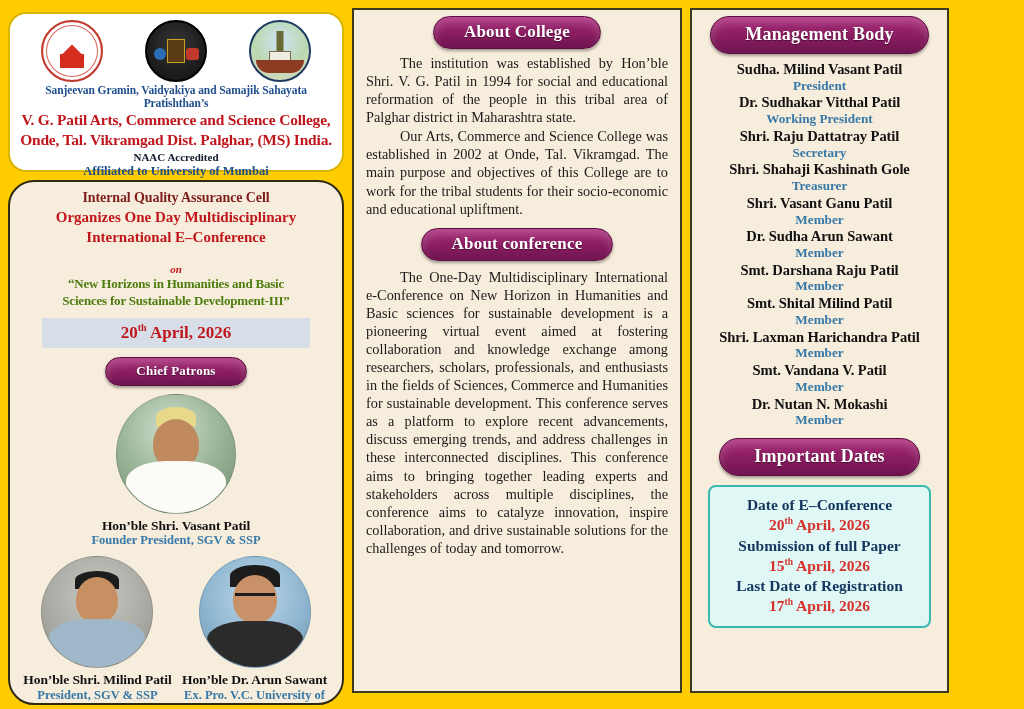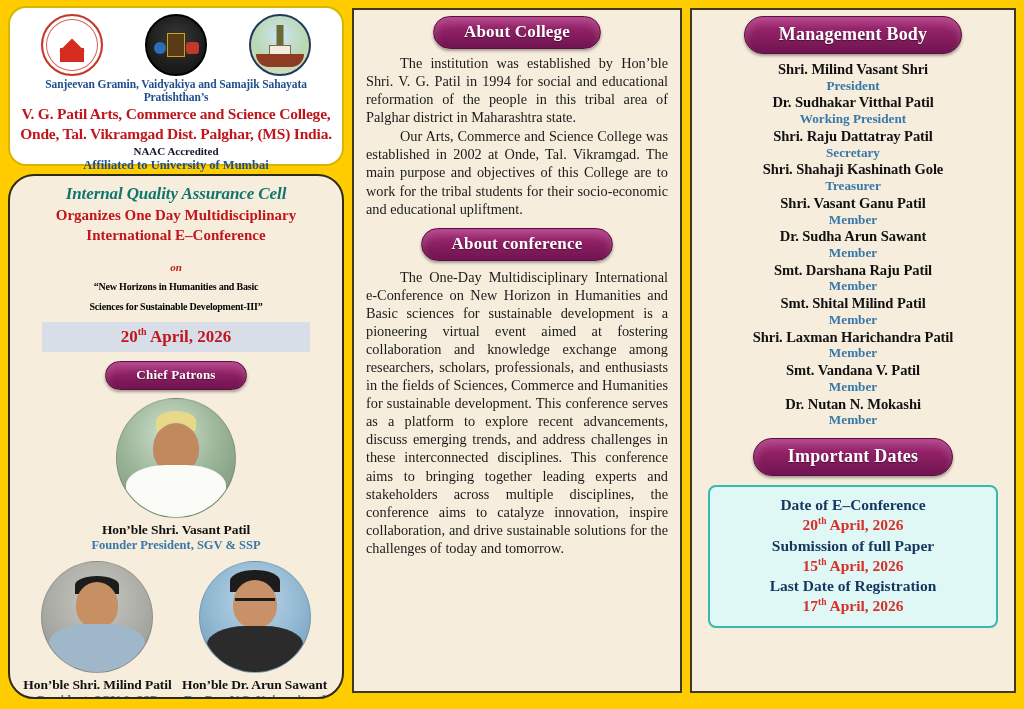--- a/index.html
+++ b/index.html
@@ -16,40 +16,40 @@
     height: 709px;
     background: #FFCC00;
     overflow: hidden;
     box-sizing: border-box;
   }
 
   
   .col-left {
     position: absolute;
     left: 8px;
-    top: 6px;
+    top: 12px;
     width: 336px;
     height: 697px;
   }
   .col-mid {
     position: absolute;
     left: 352px;
     top: 8px;
     width: 330px;
     height: 685px;
     background: #F7EDDC;
     border: 2px solid #3d3a1e;
     box-sizing: border-box;
     padding: 6px 10px;
   }
   .col-right {
     position: absolute;
     left: 690px;
     top: 8px;
-    width: 326px;
+    width: 259px;
     height: 685px;
     background: #F7EDDC;
     border: 2px solid #3d3a1e;
     box-sizing: border-box;
     padding: 6px 10px;
   }
 
   
   .header-card {
     background: #ffffff;
@@ -202,47 +202,46 @@
     background: #F7EDDC;
     border: 2px solid #2e2b14;
     border-radius: 26px;
     height: 525px;
     box-sizing: border-box;
     padding: 8px 10px 6px 10px;
     text-align: center;
     overflow: hidden;
   }
   .iqac {
-    color: #0f766e;
-    font-weight: bold;
-    font-style: italic;
-    font-size: 17px;
+    color: #7f1d1d;
+    font-weight: bold;
+    font-size: 14px;
     letter-spacing: -0.1px;
   }
   .organizes {
     color: #C0161B;
     font-weight: bold;
     font-size: 15px;
     line-height: 1.22;
     margin-top: 2px;
   }
   .on-word {
     color: #C0161B;
     font-weight: bold;
     font-style: italic;
     font-size: 11px;
     line-height: 1.1;
     margin-top: 16px;
   }
   .theme {
-    color: #000000;
-    font-weight: bold;
-    font-size: 10px;
+    color: #4d7c0f;
+    font-weight: bold;
+    font-size: 13px;
     line-height: 1.24;
-    margin-top: 8px;
+    margin-top: 1px;
     letter-spacing: -0.2px;
   }
   .date-band {
     background: #D7DEE8;
     margin: 9px 22px 0 22px;
     padding: 4px 0 5px 0;
     color: #C0161B;
     font-weight: bold;
     font-size: 17px;
   }
@@ -480,21 +479,21 @@
     </div>
     <div class="body-text" style="margin-top:7px;">The One-Day Multidisciplinary International e-Conference on New Horizon in Humanities and Basic sciences for sustainable development is a pioneering virtual event aimed at fostering collaboration and knowledge exchange among researchers, scholars, professionals, and enthusiasts in the fields of Sciences, Commerce and Humanities for sustainable development. This conference serves as a platform to explore recent advancements, discuss emerging trends, and address challenges in these interconnected disciplines. This conference aims to bringing together leading experts and stakeholders across multiple disciplines, the conference aims to catalyze innovation, inspire collaboration, and drive sustainable solutions for the challenges of today and tomorrow.</div>
   </div>
 
   <div class="col-right">
     <div class="mid-center">
       <div class="pill pill-right">Management Body</div>
     </div>
 
     <div class="mgmt-list" id="mgmt-list">
-        <div class="m-name">Shri. Milind Vasant Shri</div>
+        <div class="m-name">Sudha. Milind Vasant Patil</div>
         <div class="m-role">President</div>
         <div class="m-name">Dr. Sudhakar Vitthal Patil</div>
         <div class="m-role">Working President</div>
         <div class="m-name">Shri. Raju Dattatray Patil</div>
         <div class="m-role">Secretary</div>
         <div class="m-name">Shri. Shahaji Kashinath Gole</div>
         <div class="m-role">Treasurer</div>
         <div class="m-name">Shri. Vasant Ganu Patil</div>
         <div class="m-role">Member</div>
         <div class="m-name">Dr. Sudha Arun Sawant</div>

